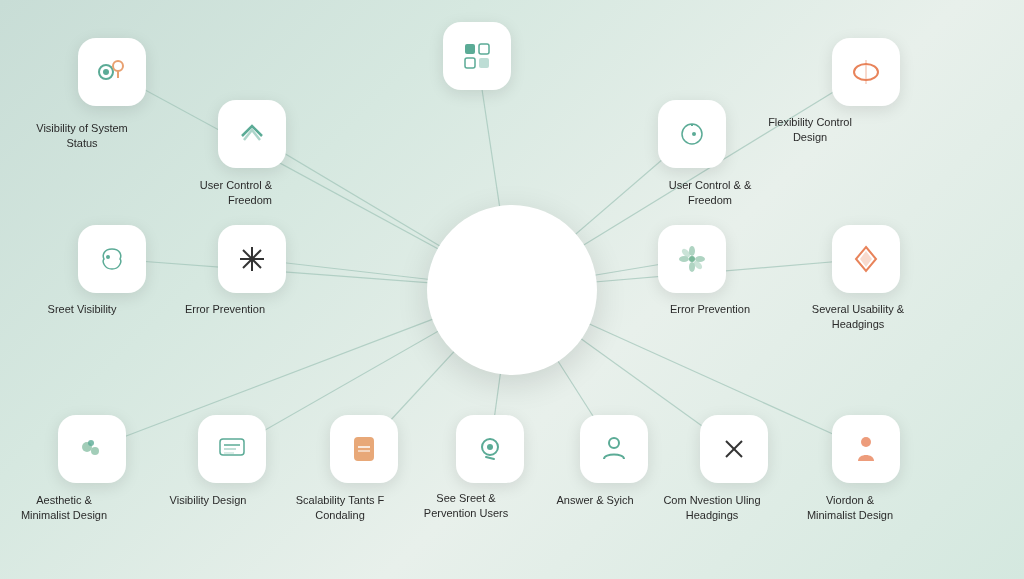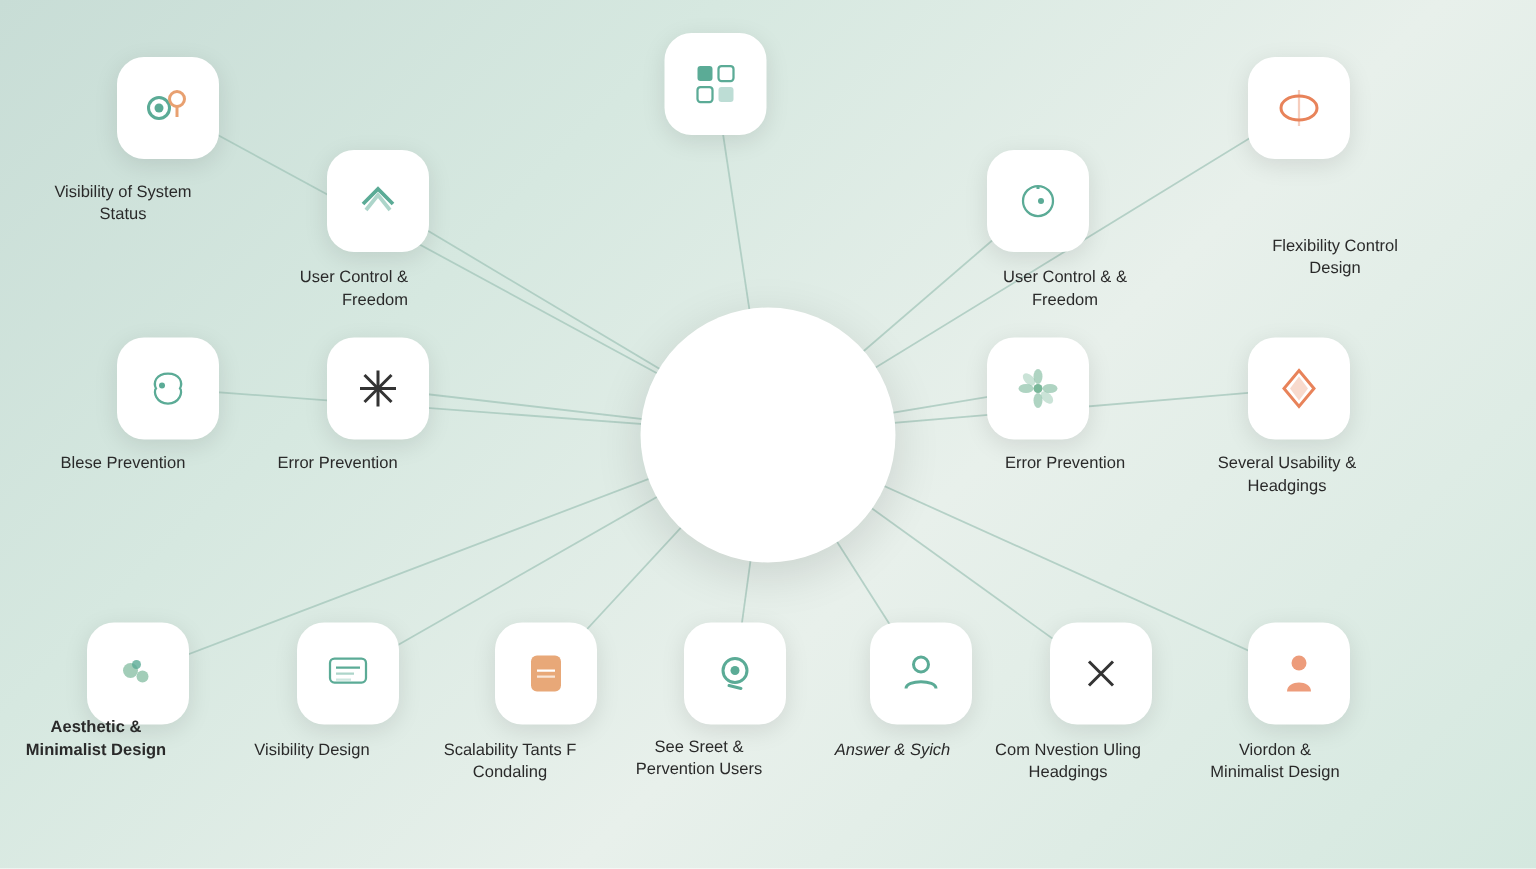--- a/index.html
+++ b/index.html
@@ -151,29 +151,29 @@
     </svg>
   </div>
 <div class="item-label" style="left: 660px; top: 178px;">User Control &amp;
 &amp; Freedom</div>
 <div class="icon-card" style="left: 832px; top: 38px;">
     <svg viewBox="0 0 36 36" fill="none">
       <ellipse cx="18" cy="18" rx="12" ry="8" stroke="#e8835a" stroke-width="2"></ellipse>
       <line x1="18" y1="6" x2="18" y2="30" stroke="#e8835a" stroke-width="1.5" opacity="0.4"></line>
     </svg>
   </div>
-<div class="item-label" style="left: 840px; top: 115px; margin-top: 42px;">Flexibility Control
+<div class="item-label" style="left: 760px; top: 115px;">Flexibility Control
 Design</div>
 <div class="icon-card" style="left: 78px; top: 225px;">
     <svg viewBox="0 0 36 36" fill="none">
       <path d="M18 8 C10 8 8 14 10 18 C8 20 10 28 18 28 C26 28 28 20 26 18 C28 14 26 8 18 8Z" stroke="#5bab96" stroke-width="1.5" fill="none"></path>
       <circle cx="14" cy="16" r="2" fill="#5bab96"></circle>
     </svg>
   </div>
-<div class="item-label" style="left: 32px; top: 302px;">Blese Prevention</div>
+<div class="item-label" style="left: 32px; top: 302px;">Sreet Visibility</div>
 <div class="icon-card" style="left: 218px; top: 225px;">
     <svg viewBox="0 0 36 36" fill="none">
       <line x1="18" y1="6" x2="18" y2="30" stroke="#333" stroke-width="2"></line>
       <line x1="6" y1="18" x2="30" y2="18" stroke="#333" stroke-width="2"></line>
       <line x1="9" y1="9" x2="27" y2="27" stroke="#333" stroke-width="2"></line>
       <line x1="27" y1="9" x2="9" y2="27" stroke="#333" stroke-width="2"></line>
     </svg>
   </div>
 <div class="item-label" style="left: 175px; top: 302px;">Error
 Prevention</div>
@@ -198,21 +198,21 @@
   </div>
 <div class="item-label" style="left: 808px; top: 302px;">Several Usability
 &amp; Headgings</div>
 <div class="icon-card" style="left: 58px; top: 415px;">
     <svg viewBox="0 0 36 36" fill="none">
       <circle cx="13" cy="16" r="5" fill="#7ab89a" opacity="0.7"></circle>
       <circle cx="21" cy="20" r="4" fill="#7ab89a" opacity="0.7"></circle>
       <circle cx="17" cy="12" r="3" fill="#5bab96" opacity="0.8"></circle>
     </svg>
   </div>
-<div class="item-label" style="left: 14px; top: 478px; font-weight: bold;">Aesthetic &amp;
+<div class="item-label" style="left: 14px; top: 493px;">Aesthetic &amp;
 Minimalist Design</div>
 <div class="icon-card" style="left: 198px; top: 415px;">
     <svg viewBox="0 0 36 36" fill="none">
       <rect x="6" y="8" width="24" height="16" rx="3" stroke="#5bab96" stroke-width="1.5"></rect>
       <line x1="10" y1="14" x2="26" y2="14" stroke="#5bab96" stroke-width="1.5"></line>
       <line x1="10" y1="18" x2="22" y2="18" stroke="#5bab96" stroke-width="1.5" opacity="0.5"></line>
       <line x1="10" y1="22" x2="20" y2="22" stroke="#5bab96" stroke-width="1.5" opacity="0.3"></line>
     </svg>
   </div>
 <div class="item-label" style="left: 158px; top: 493px;">Visibility
@@ -235,21 +235,21 @@
     </svg>
   </div>
 <div class="item-label" style="left: 416px; top: 491px;">See Sreet &amp;
 Pervention Users</div>
 <div class="icon-card" style="left: 580px; top: 415px;">
     <svg viewBox="0 0 36 36" fill="none">
       <circle cx="18" cy="12" r="5" stroke="#5bab96" stroke-width="2"></circle>
       <path d="M8 28 C8 22 28 22 28 28" stroke="#5bab96" stroke-width="2" fill="none"></path>
     </svg>
   </div>
-<div class="item-label" style="left: 545px; top: 493px; font-style: italic;">Answer &amp;
+<div class="item-label" style="left: 545px; top: 493px;">Answer &amp;
 Syich</div>
 <div class="icon-card" style="left: 700px; top: 415px;">
     <svg viewBox="0 0 36 36" fill="none">
       <line x1="10" y1="10" x2="26" y2="26" stroke="#333" stroke-width="2"></line>
       <line x1="26" y1="10" x2="10" y2="26" stroke="#333" stroke-width="2"></line>
     </svg>
   </div>
 <div class="item-label" style="left: 662px; top: 493px;">Com Nvestion
 Uling Headgings</div>
 <div class="icon-card" style="left: 832px; top: 415px;">

